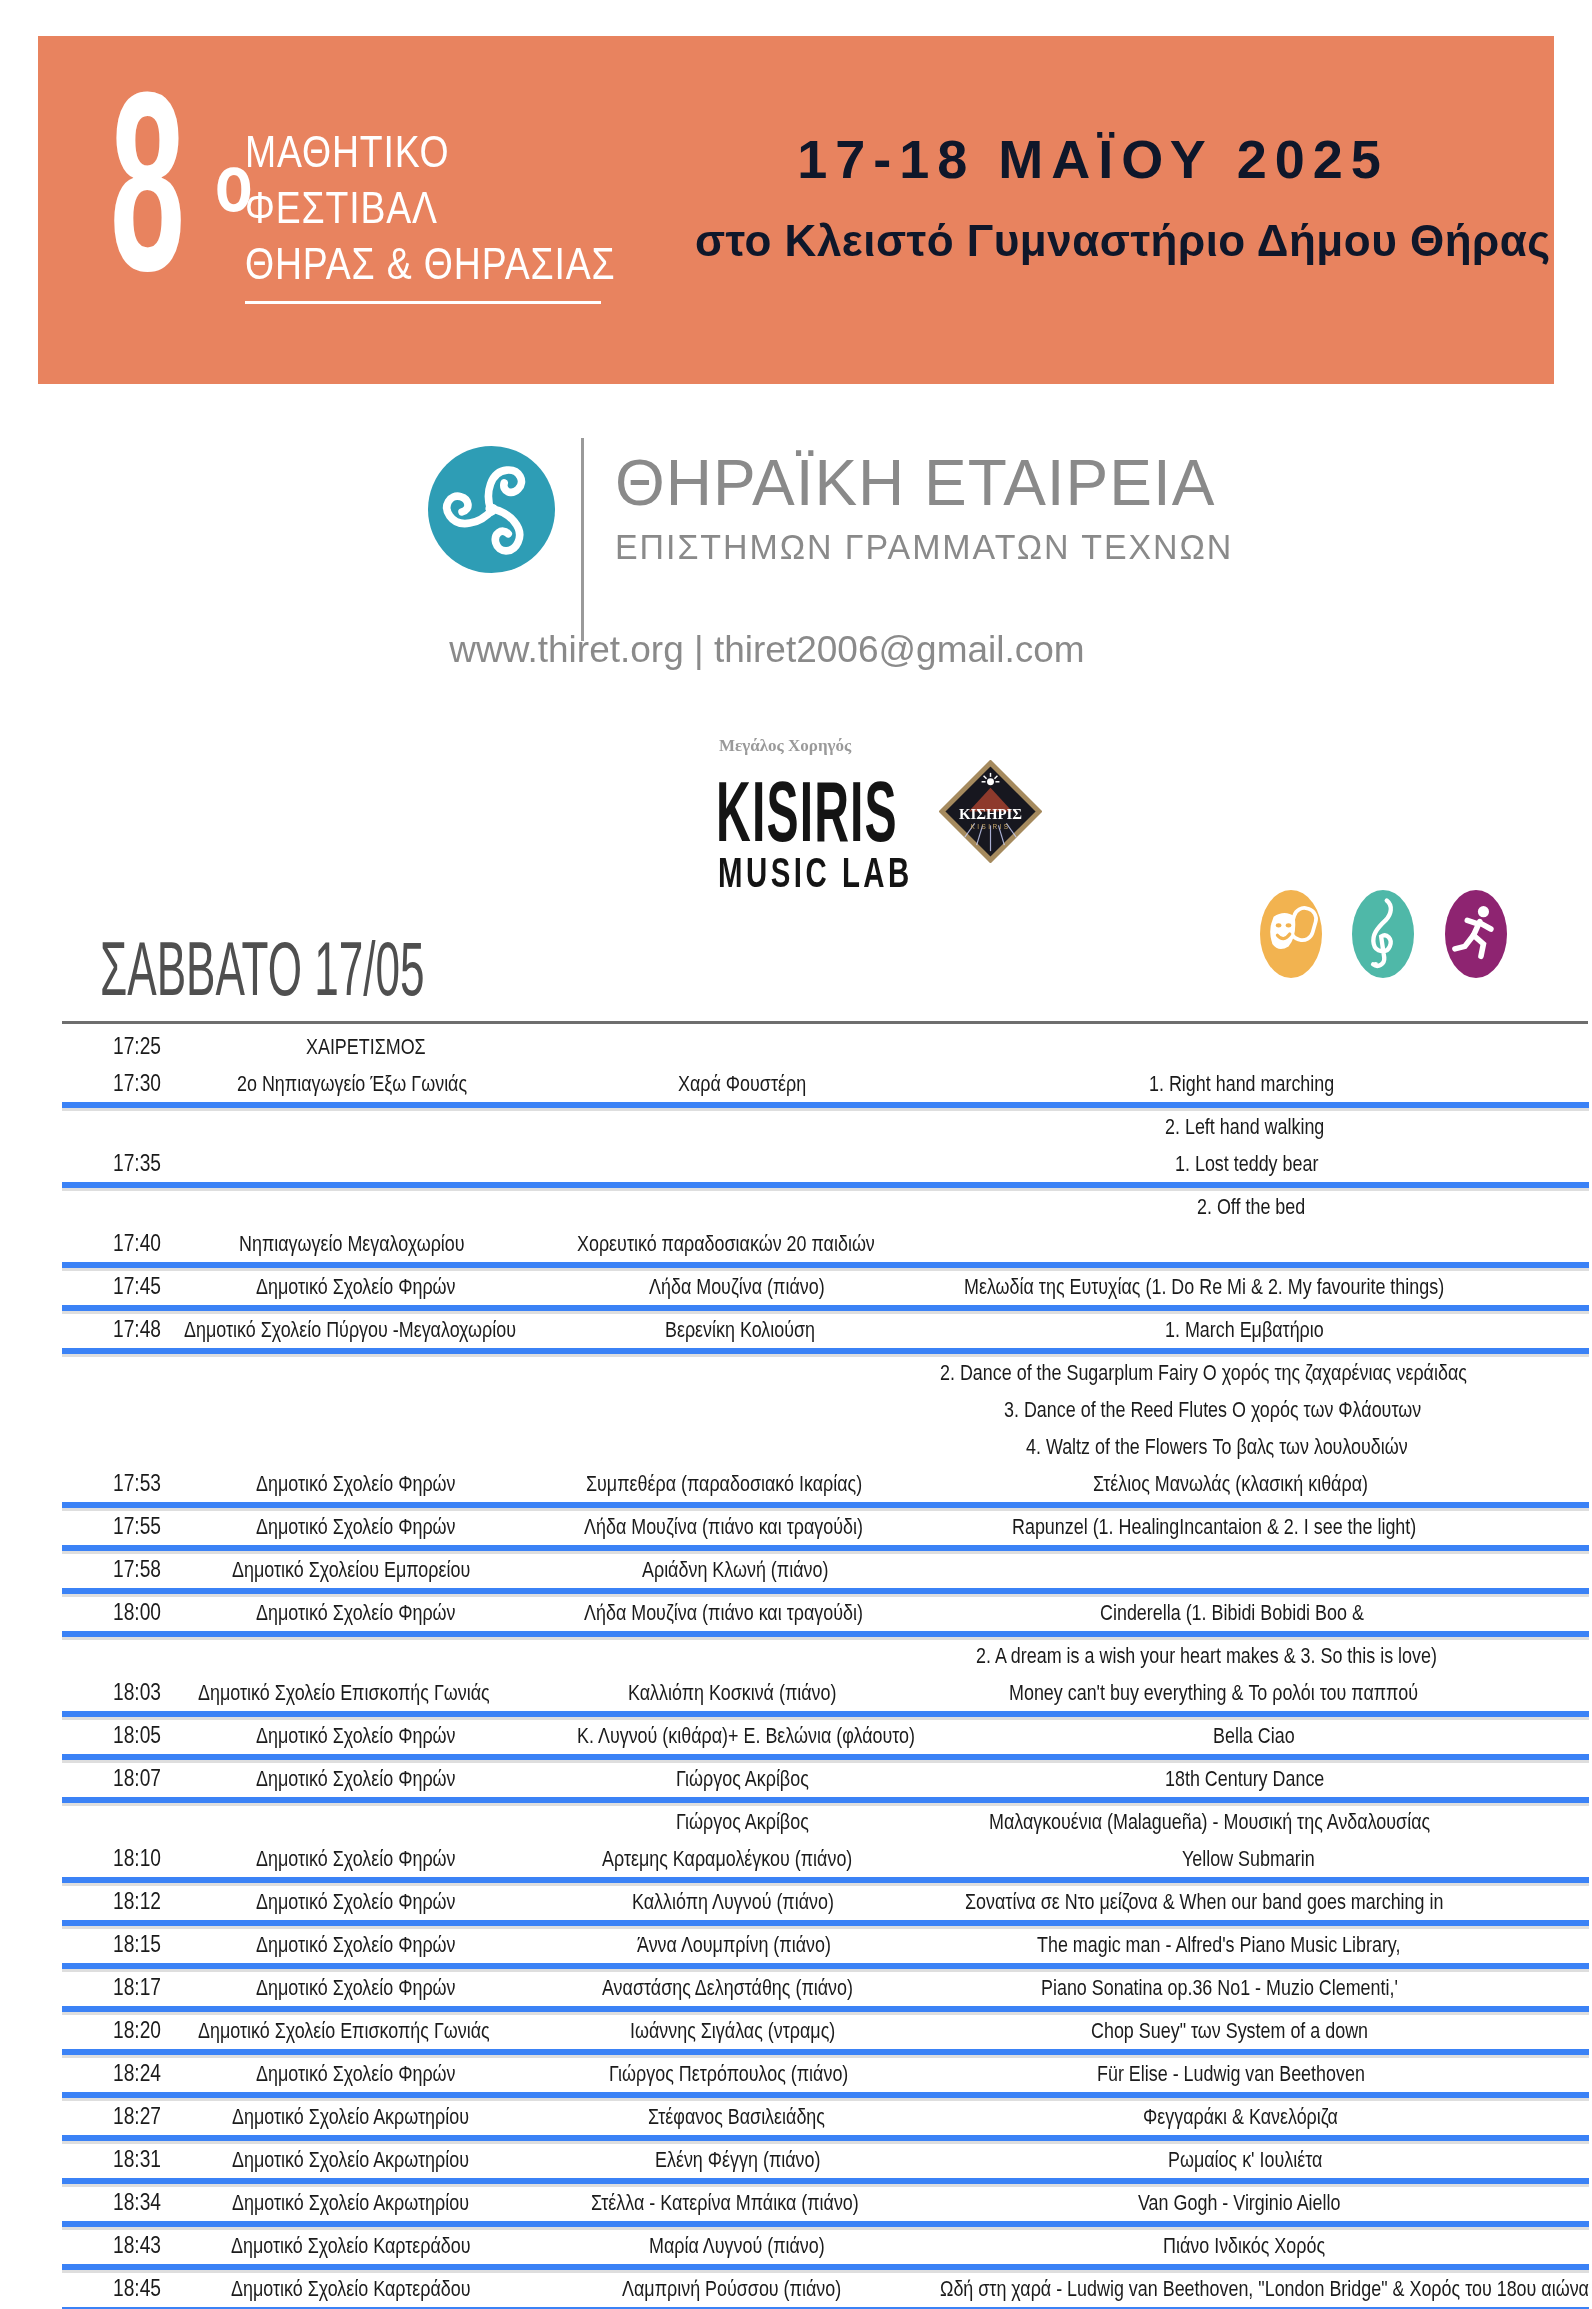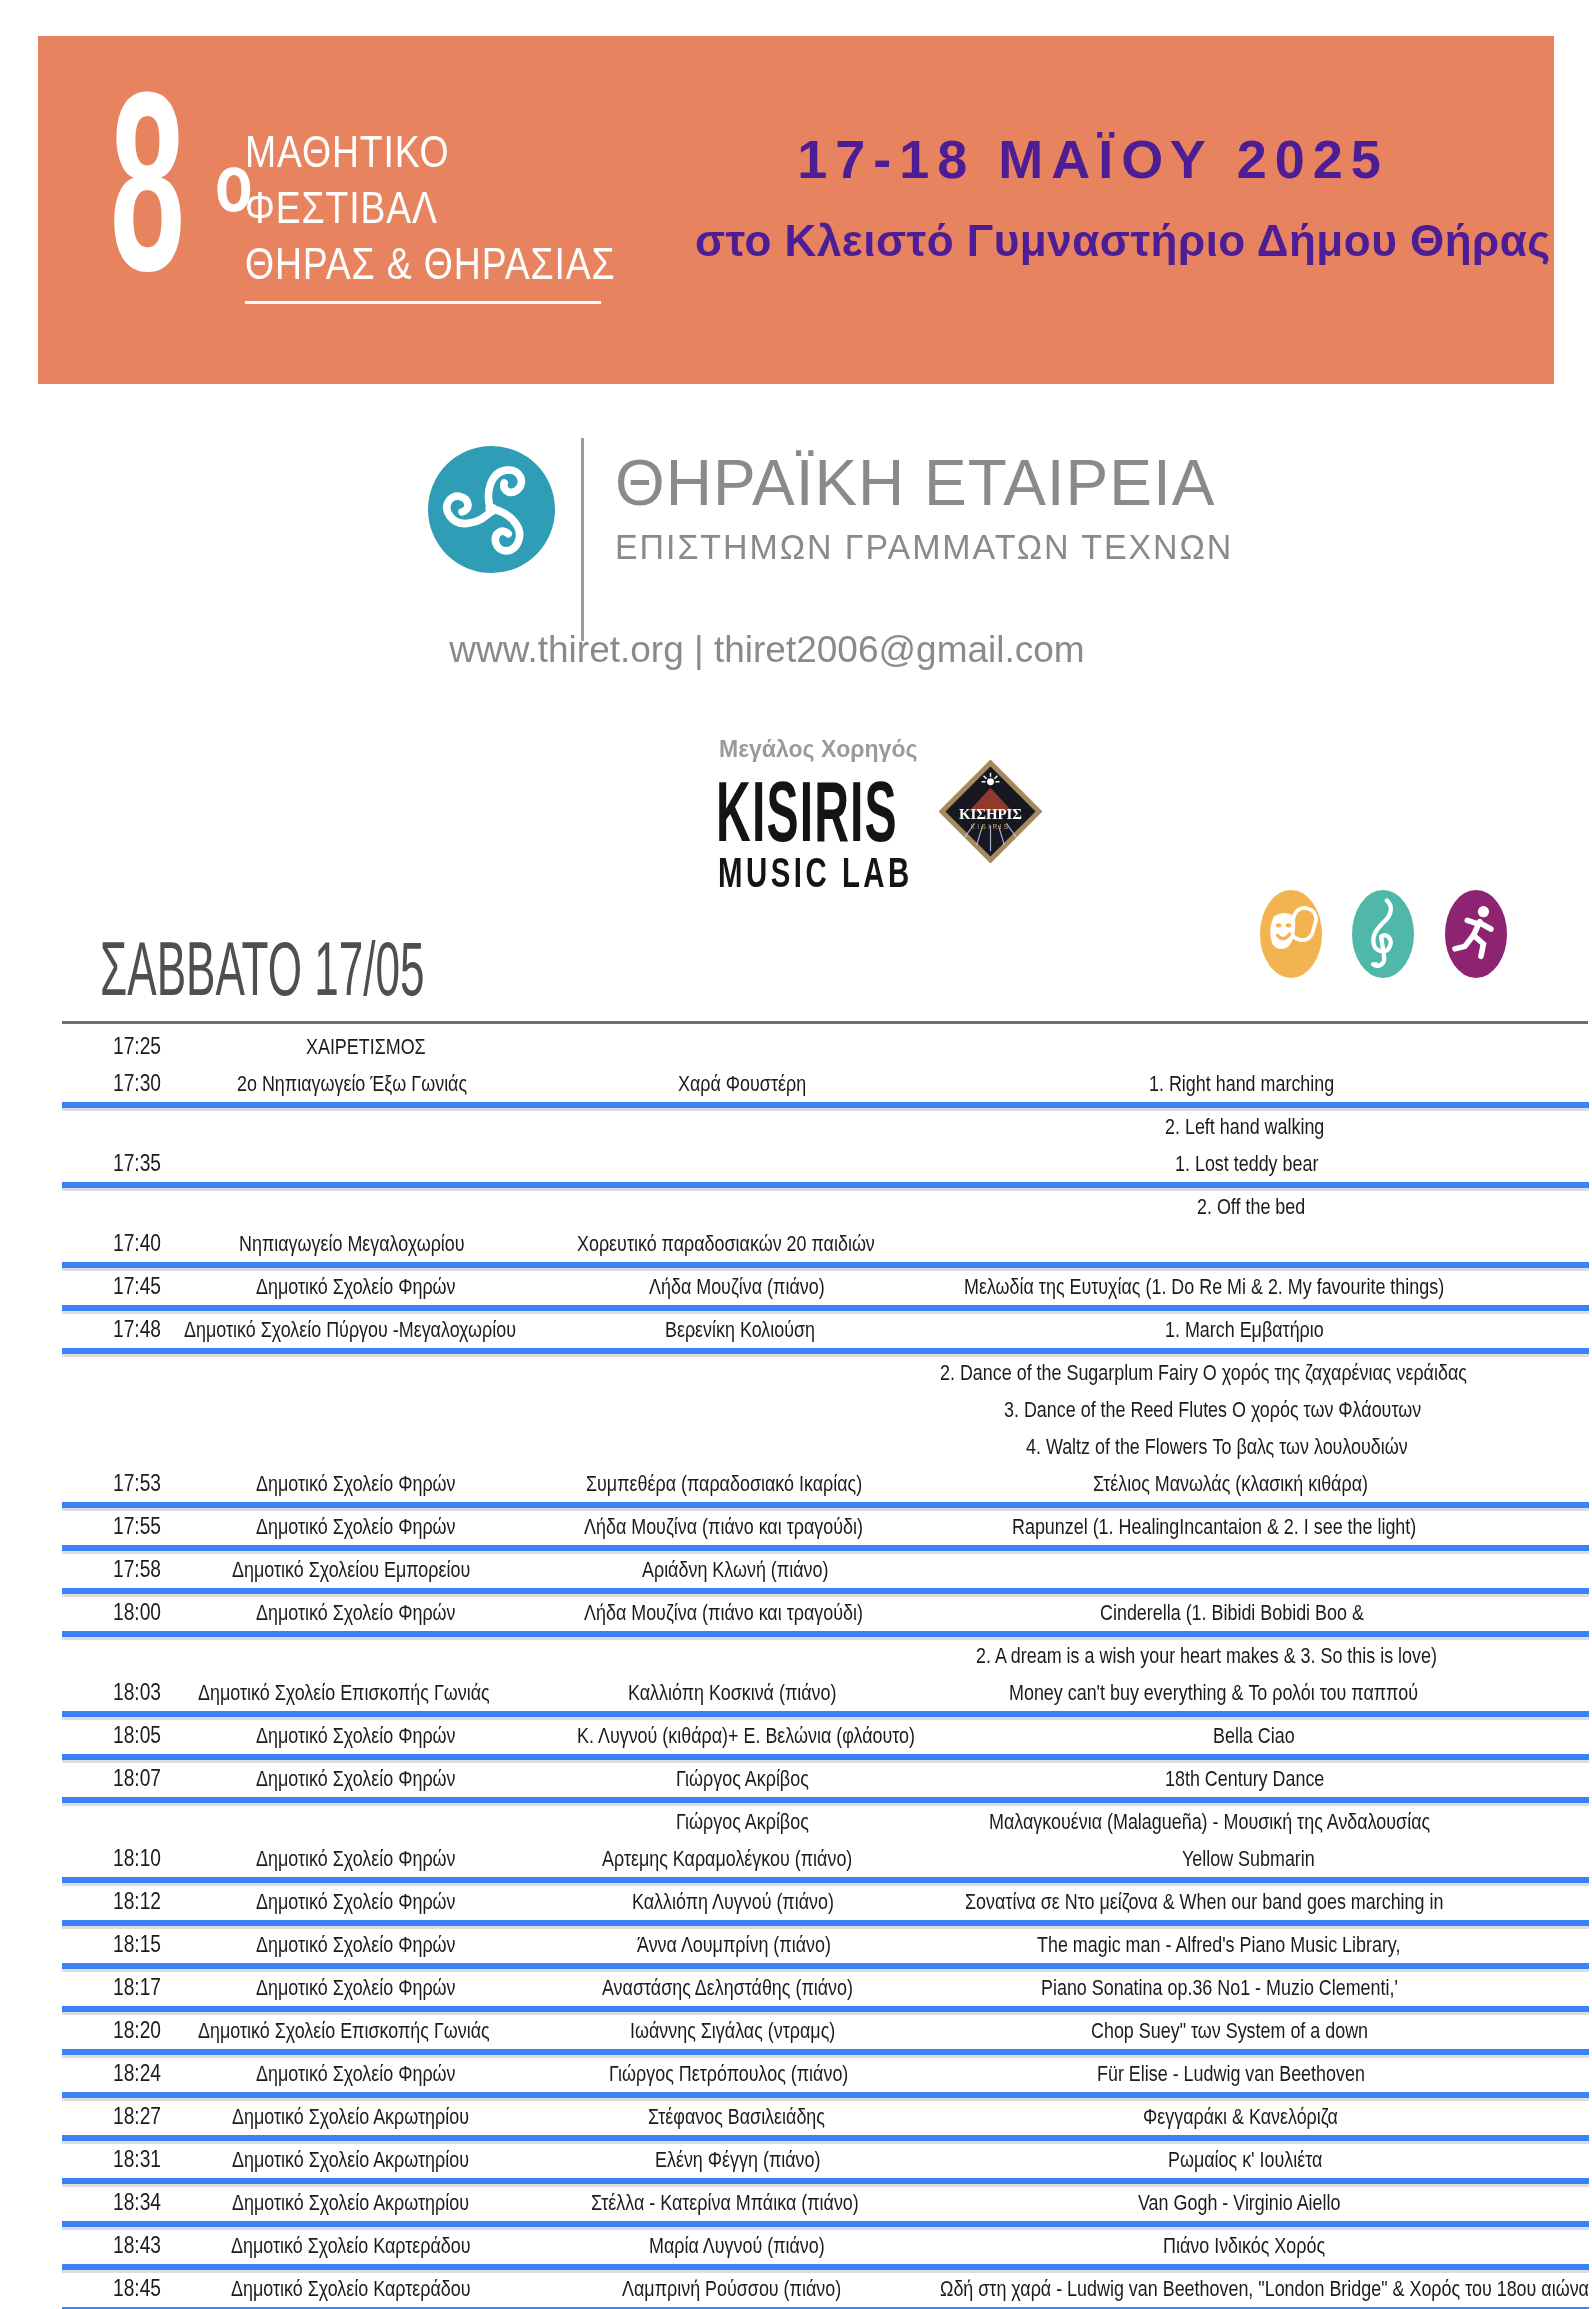--- a/index.html
+++ b/index.html
@@ -10,31 +10,31 @@
   }
   
   .band{position:absolute;left:38px;top:36px;width:1516px;height:348px;background:#E8835F;}
   .eight{position:absolute;left:72px;top:-12px;font-size:254px;font-weight:bold;color:#fff;
          transform:scaleX(0.53);transform-origin:left top;line-height:1.25;}
   .deg{position:absolute;left:177px;top:100px;font-size:82px;font-weight:bold;color:#fff;
        transform:scaleX(0.75);transform-origin:left top;}
   .fest-title{position:absolute;left:207px;top:88px;color:#fff;font-size:44px;line-height:56px;
        letter-spacing:1px;transform:scaleX(0.85);transform-origin:left top;white-space:nowrap;}
   .fest-underline{position:absolute;left:207px;top:265px;width:356px;height:3px;background:#fff;}
-  .date-block{position:absolute;left:657px;top:92px;width:796px;text-align:center;color:#4c1d95;}
+  .date-block{position:absolute;left:657px;top:92px;width:796px;text-align:center;color:#0f172a;}
   .date-line{font-size:54px;font-weight:bold;letter-spacing:8px;white-space:nowrap;}
   .venue-line{font-size:44px;font-weight:bold;margin-top:26px;letter-spacing:0.5px;white-space:nowrap;}
   
   .org-logo{position:absolute;left:428px;top:446px;width:127px;height:127px;border-radius:50%;}
   .org-divider{position:absolute;left:581px;top:438px;width:3px;height:203px;background:#9a9a9a;}
   .org-name1{position:absolute;left:615px;top:446px;font-size:64px;color:#8a8a8a;letter-spacing:1px;white-space:nowrap;}
   .org-name2{position:absolute;left:615px;top:527px;font-size:35px;color:#8a8a8a;letter-spacing:2px;white-space:nowrap;transform:scaleX(0.97);transform-origin:left top;}
   .org-contact{position:absolute;left:409px;top:629px;width:716px;text-align:center;font-size:37px;color:#8a8a8a;white-space:nowrap;}
   
-  .sponsor-label{position:absolute;left:719px;top:736px;font-size:23px;font-weight:bold;color:#9a9a9a;}
+  .sponsor-label{position:absolute;left:719px;top:736px;font-size:17px;font-weight:bold;color:#9a9a9a;font-family:Liberation Serif, serif;}
   .kisiris-name{position:absolute;left:716px;top:768px;font-size:86px;font-weight:bold;color:#141414;
        letter-spacing:2px;transform:scaleX(0.56);transform-origin:left top;line-height:1;}
   .kisiris-sub{position:absolute;left:718px;top:852px;font-size:42px;font-weight:bold;color:#141414;
        letter-spacing:5px;transform:scaleX(0.70);transform-origin:left top;line-height:1;}
   .kisiris-badge{position:absolute;left:939px;top:760px;}
   
   .cat-icon{position:absolute;top:890px;width:62px;height:88px;border-radius:50%;}
   .cat-icon svg{position:absolute;left:0;top:0;width:100%;height:100%;}
   
   .day-title{position:absolute;left:100px;top:927px;font-size:76px;color:#4f4f4f;

